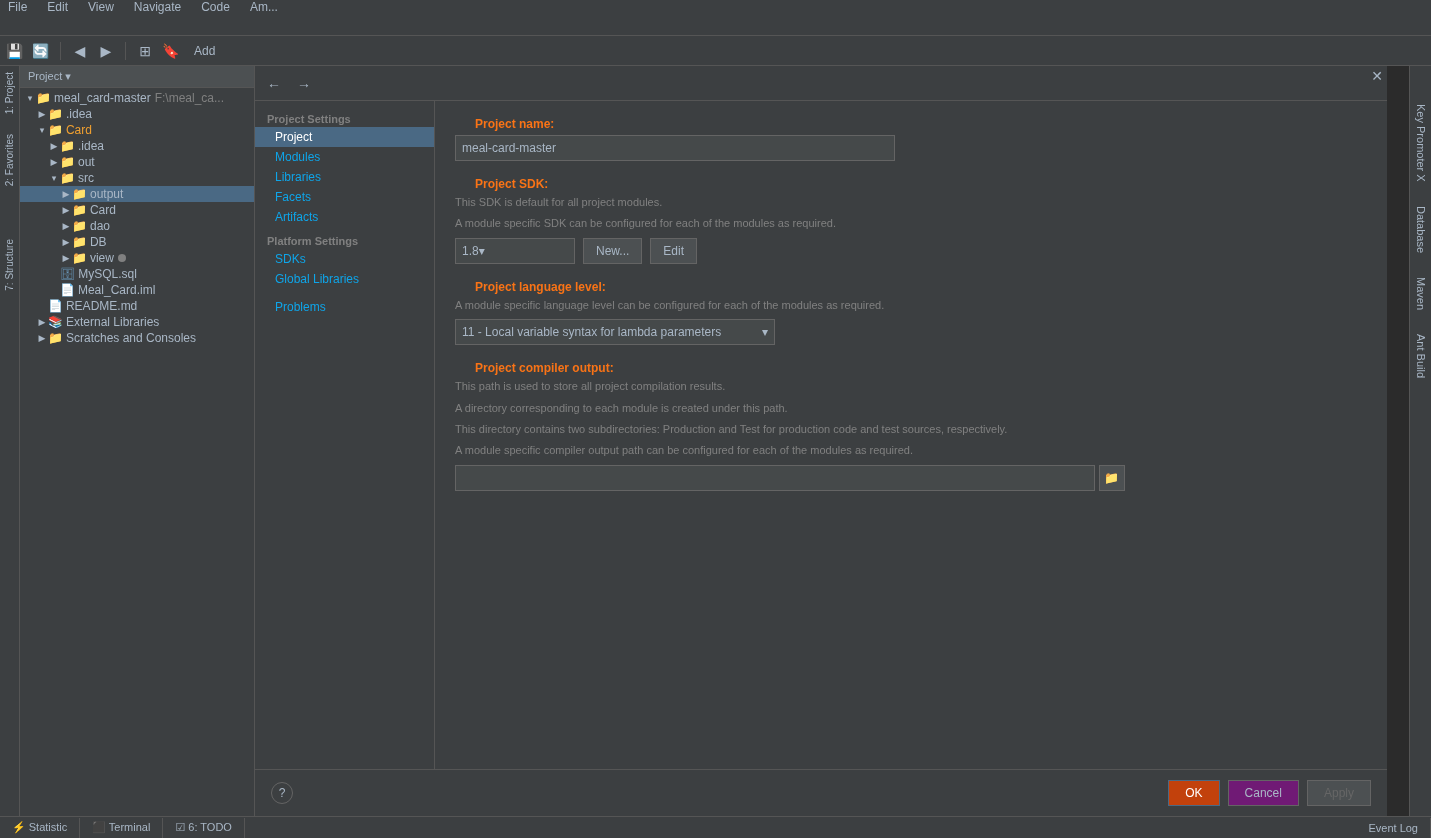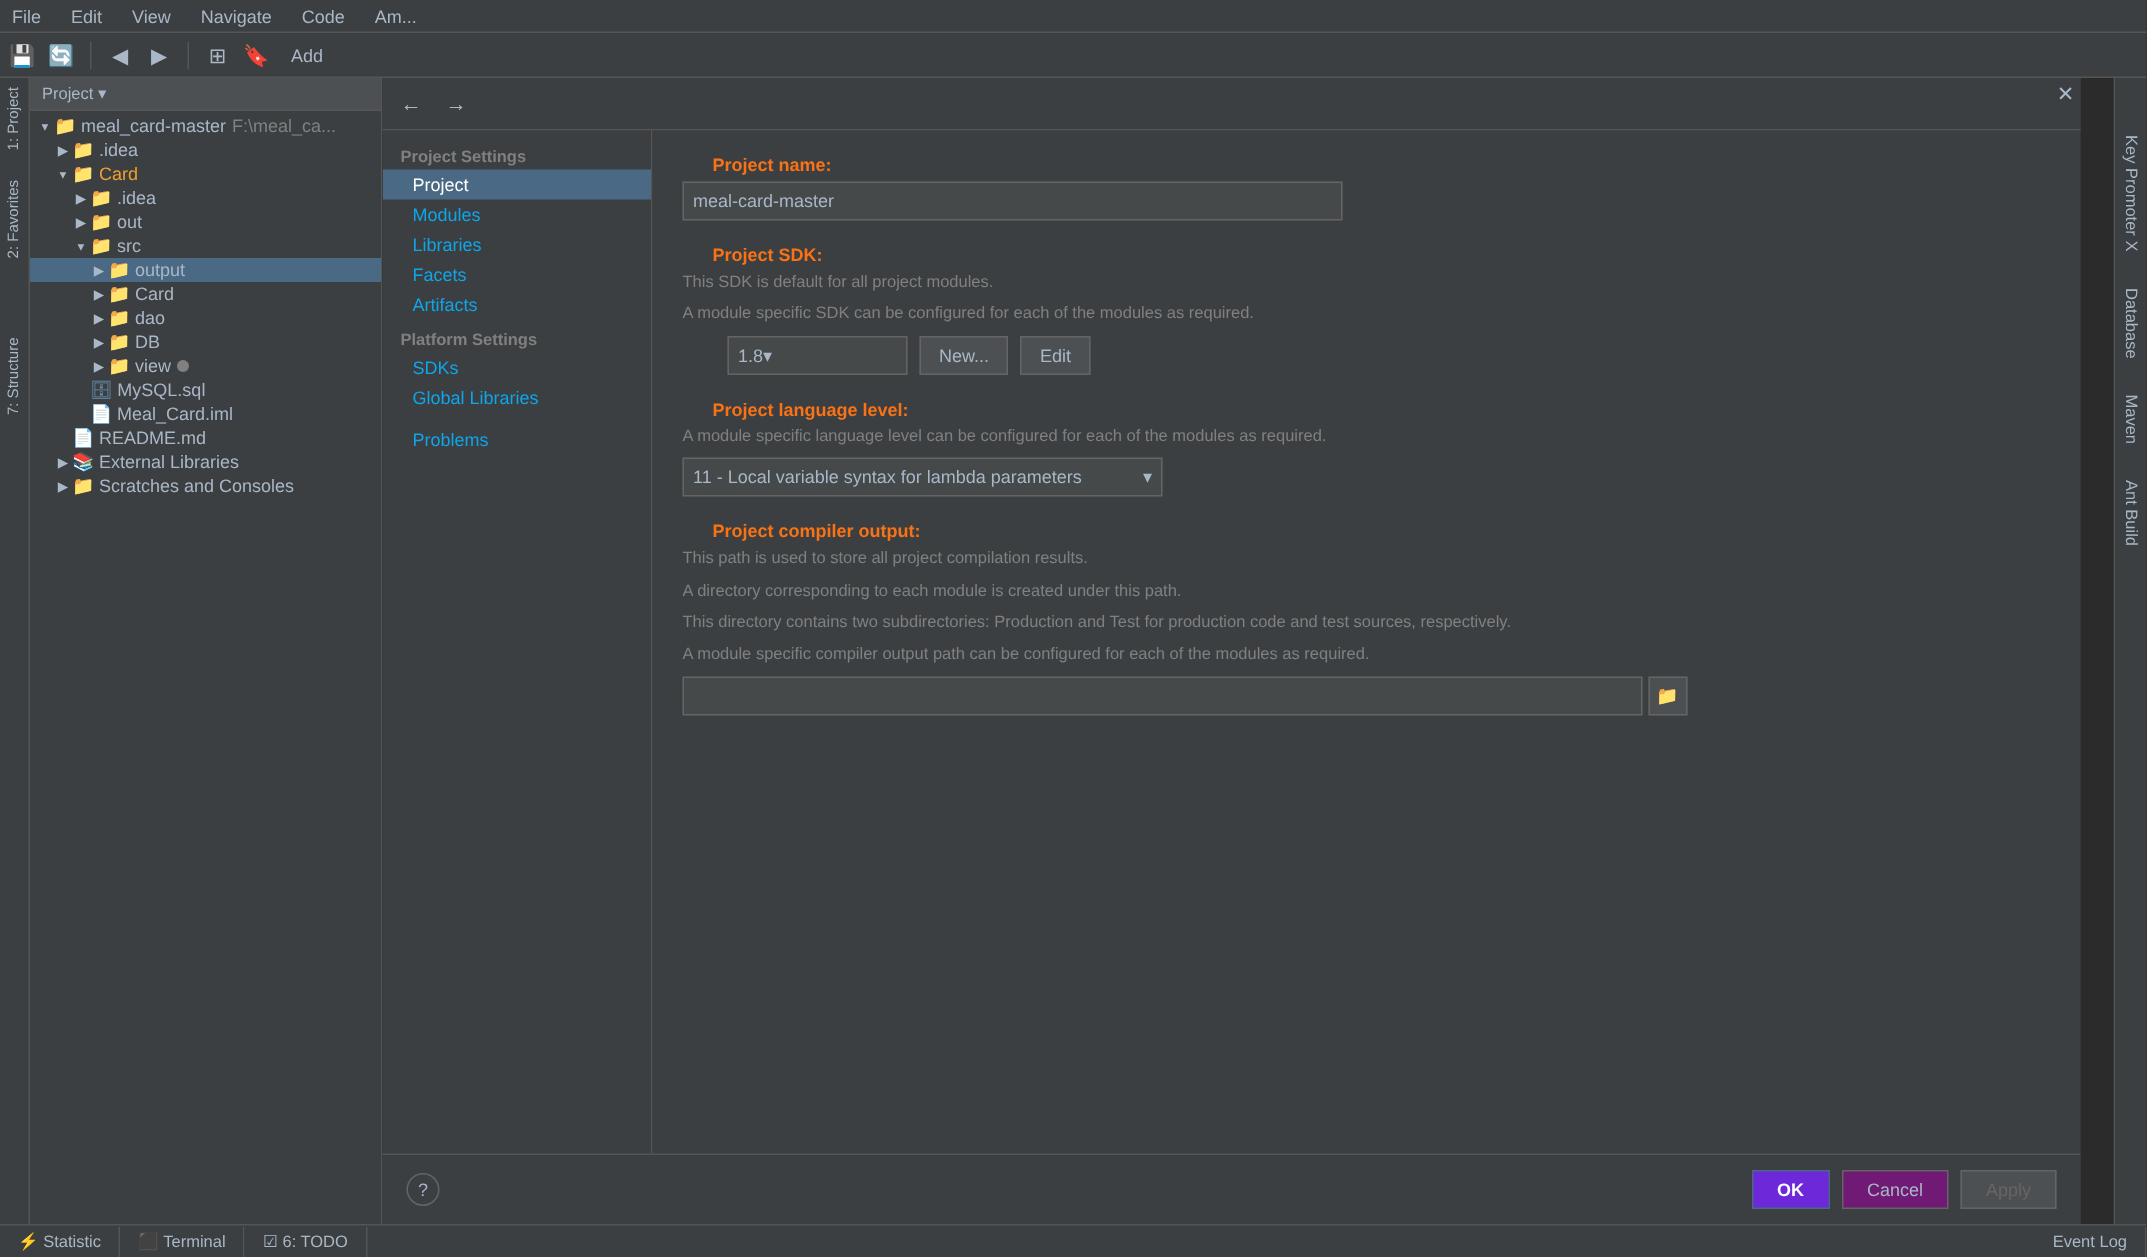--- a/index.html
+++ b/index.html
@@ -11,23 +11,23 @@
       width: 1431px;
       height: 838px;
       overflow: hidden;
       display: flex;
       flex-direction: column;
     }
 
     
     .menu-bar {
       background: #3c3f41;
-      height: 22px;
-      display: flex;
-      align-items: center;
+      height: 36px;
+      display: flex;
+      align-items: flex-start;
       padding: 0 4px;
       gap: 12px;
       border-bottom: 1px solid #555;
       flex-shrink: 0;
     }
     .menu-item {
       font-size: 12px;
       color: #a9b7c6;
       cursor: pointer;
       padding: 0 4px;
@@ -247,21 +247,20 @@
       font-size: 12px;
       padding: 0 6px;
       outline: none;
     }
 
     .sdk-row {
       display: flex;
       align-items: center;
       gap: 8px;
       margin-top: 6px;
-      margin-left: 30px;
     }
 
     .sdk-dropdown {
       display: flex;
       align-items: center;
       width: 120px;
       height: 26px;
       background: #45494a;
       border: 1px solid #646464;
       color: #a9b7c6;
@@ -347,24 +346,23 @@
     .footer-btn {
       height: 26px;
       padding: 0 16px;
       background: #701a75;
       border: 1px solid #646464;
       color: #a9b7c6;
       font-size: 12px;
       cursor: pointer;
     }
     .footer-btn.primary {
-      background: #6d28d9;
+      background: #c2410c;
       border-color: #4a6984;
       color: #ffffff;
-      font-weight: bold;
     }
     .footer-btn.disabled {
       background: #4c5052;
       color: #666;
       cursor: default;
     }
 
     
     .bottom-tabs {
       height: 22px;

